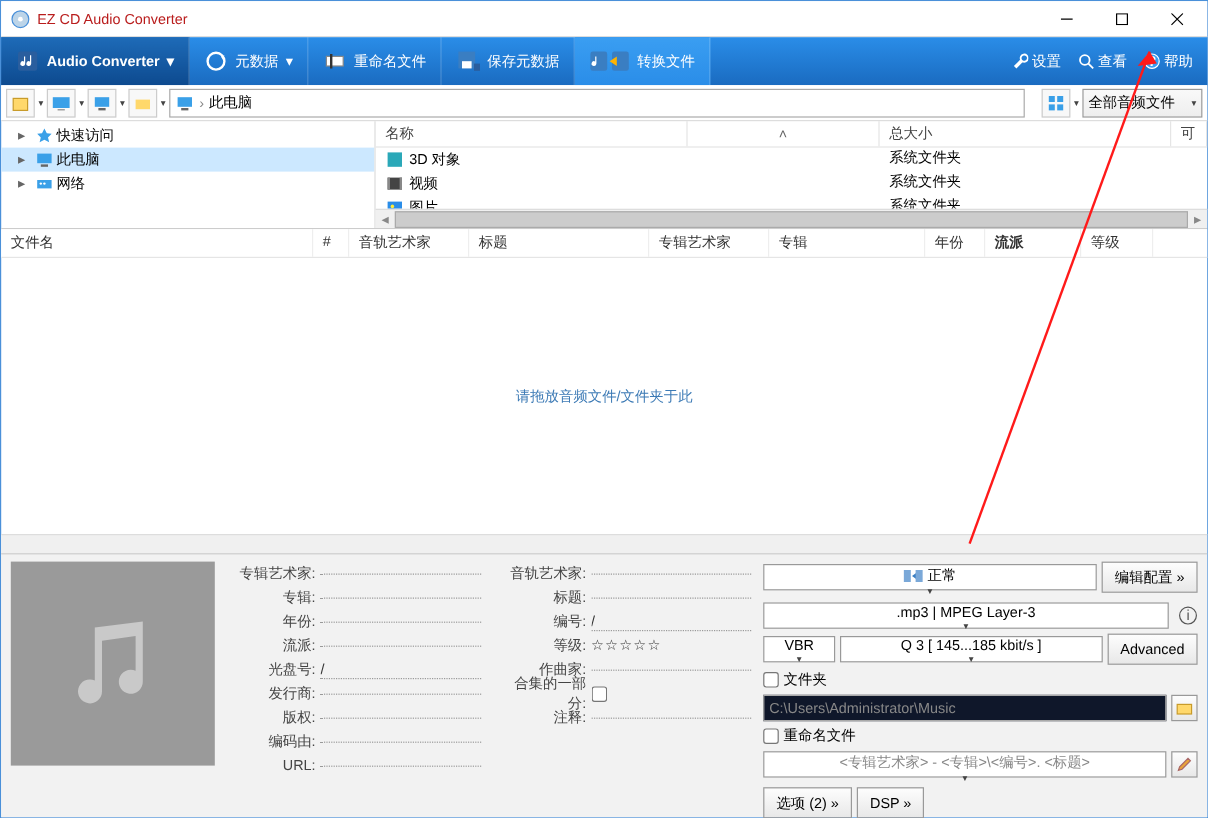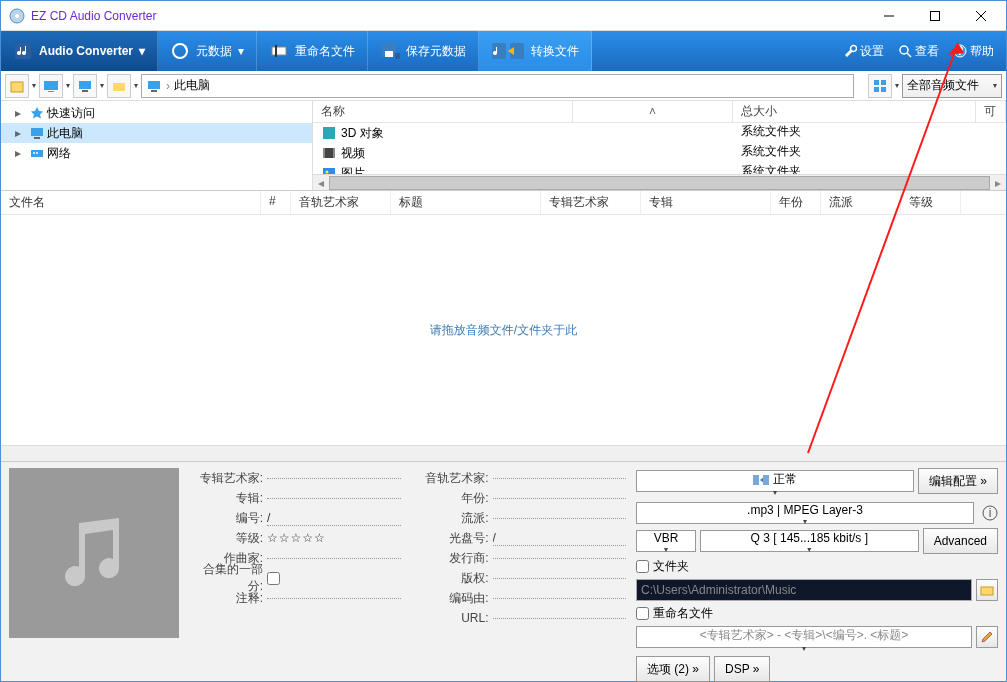--- a/index.html
+++ b/index.html
@@ -1,21 +1,21 @@
 <!DOCTYPE html>
 <html><head>
 <meta charset="utf-8">
 <style>
 * { box-sizing: border-box; margin: 0; padding: 0; font-family: "Microsoft YaHei", "Segoe UI", sans-serif; font-size: 12px; }
 body { background: #fff; overflow: hidden; }
 .window { width: 1007px; height: 682px; position: relative; background: #fff; border: 1px solid #4a90d9; display: flex; flex-direction: column; }
 
 .titlebar { height: 30px; background: #fff; display: flex; align-items: center; padding: 0 2px 0 8px; border-bottom: 1px solid #ddd; }
 .titlebar .icon { width: 16px; height: 16px; margin-right: 6px; }
-.titlebar .title { flex: 1; color: #6d28d9; }
+.titlebar .title { flex: 1; color: #b91c1c; }
 .win-btn { width: 46px; height: 28px; display: flex; align-items: center; justify-content: center; cursor: pointer; }
 
 .toolbar { height: 40px; background: linear-gradient(#2a8de8,#1a6bc0); display: flex; align-items: stretch; }
 .tb-btn { display: flex; align-items: center; padding: 0 12px; color: #fff; cursor: pointer; gap: 6px; border-right: 1px solid rgba(255,255,255,0.2); white-space: nowrap; }
 .tb-btn.primary { background: linear-gradient(#1e6bb8,#0d4a8f); font-weight: bold; }
 .tb-btn.active { background: linear-gradient(#3a9ef2,#2a8de8); }
 .tb-spacer { flex: 1; }
 .tb-right { display: flex; align-items: center; gap: 2px; padding-right: 6px; }
 .tb-sm { display: flex; align-items: center; color: #fff; padding: 0 6px; cursor: pointer; gap: 3px; font-size: 12px; }
 
@@ -291,21 +291,21 @@
   </div>
 
   <div class="cols" id="cols">
       <div style="width: 260px;">文件名</div>
       <div style="width: 30px;">#</div>
       <div style="width: 100px;">音轨艺术家</div>
       <div style="width: 150px;">标题</div>
       <div style="width: 100px;">专辑艺术家</div>
       <div style="width: 130px;">专辑</div>
       <div style="width: 50px;">年份</div>
-      <div style="width: 80px;">流派</div>
+      <div style="width: 80px; font-weight: bold;">流派</div>
       <div style="width: 60px;">等级</div>
     </div>
 
   <div class="drop">
     <span>请拖放音频文件/文件夹于此</span>
   </div>
   <div class="list-scroll"></div>
 
   <div class="bottom">
     <div class="art">
@@ -318,20 +318,24 @@
         <div class="meta-row">
           <span class="lbl">专辑艺术家:</span>
           <span class="val uline"></span>
         </div>
         <div class="meta-row">
           <span class="lbl">音轨艺术家:</span>
           <span class="val uline"></span>
         </div>
         <div class="meta-row">
           <span class="lbl">专辑:</span>
+          <span class="val uline"></span>
+        </div>
+        <div class="meta-row">
+          <span class="lbl">标题:</span>
           <span class="val uline"></span>
         </div>
         <div class="meta-row">
           <span class="lbl">年份:</span>
           <span class="val uline"></span>
         </div>
         <div class="meta-row">
           <span class="lbl">编号:</span>
           <span class="val uline">/</span>
         </div>

